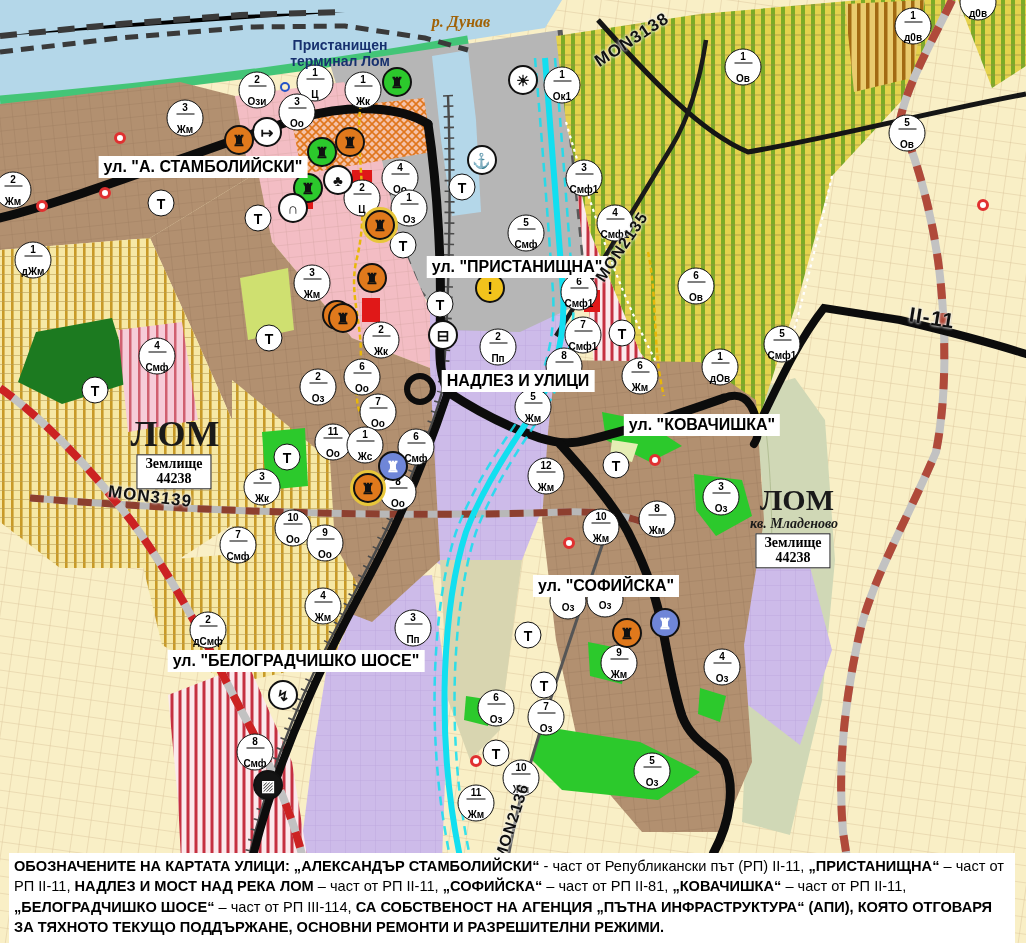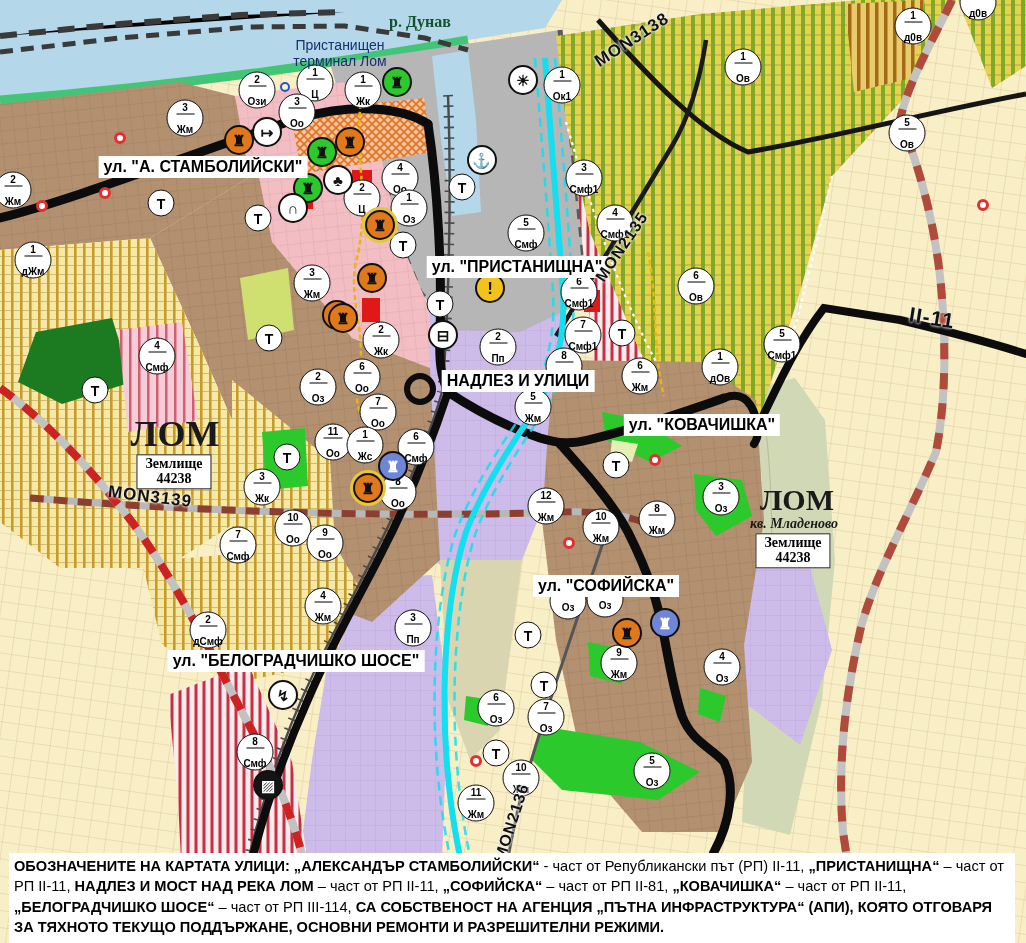--- a/index.html
+++ b/index.html
@@ -28,24 +28,24 @@
   .street-label{position:absolute;transform:translate(-50%,-50%);background:#fff;color:#000;
        font-weight:bold;font-size:16px;padding:2px 5px;white-space:nowrap;}
   .road-label{position:absolute;transform:translate(-50%,-50%);color:#111;font-weight:bold;
        font-size:16px;letter-spacing:1px;white-space:nowrap;
        text-shadow:0 0 3px #eee,0 0 3px #eee;}
   .place-label{position:absolute;transform:translate(-50%,-50%);color:#1a1a1a;
        font-family:"Liberation Serif",serif;font-weight:bold;white-space:nowrap;}
   .plot-box{position:absolute;transform:translate(-50%,-50%);background:#fff;border:1.5px solid #222;
        font-family:"Liberation Serif",serif;font-weight:bold;font-size:14px;line-height:1.05;
        text-align:center;padding:2px 8px;white-space:pre-line;}
-  .water-label{position:absolute;transform:translate(-50%,-50%);color:#14532d;
-       font-family:"Liberation Serif",serif;font-weight:bold;font-size:16px;
-       white-space:nowrap;}
-  .terminal-label{position:absolute;transform:translate(-50%,-50%);color:#17306e;font-weight:normal;
+  .water-label{position:absolute;transform:translate(-50%,-50%);color:#a16207;
+       font-family:"Liberation Serif",serif;font-weight:bold;font-style:italic;font-size:16px;
+       white-space:nowrap;margin-left:41px;}
+  .terminal-label{position:absolute;transform:translate(-50%,-50%);color:#17306e;font-weight:bold;
        font-size:14px;text-align:center;white-space:pre-line;line-height:1.15;}
   .dot{position:absolute;transform:translate(-50%,-50%);border-radius:50%;box-sizing:border-box;}
   .dot.red{width:12px;height:12px;border:3.2px solid #e03030;background:#fff;}
   .dot.blue{width:10px;height:10px;border:2.6px solid #2553c8;background:transparent;}
 
   #caption{position:absolute;left:9px;top:853px;width:996px;background:#fff;color:#000;
        font-size:14.6px;line-height:1.4;padding:3px 5px 5px;}
   #caption b{font-weight:bold;}
 </style>
 </head>
@@ -323,21 +323,21 @@
         <span class="code">Смф1</span>
       </div>
       <div class="marker f" style="left: 564px; top: 366px;">
         <span class="num">8</span>
         <span class="code">Жм</span>
       </div>
       <div class="marker f" style="left: 533px; top: 407px;">
         <span class="num">5</span>
         <span class="code">Жм</span>
       </div>
-      <div class="marker f" style="left: 546px; top: 506px; text-align: right;">
+      <div class="marker f" style="left: 546px; top: 476px; text-align: right;">
         <span class="num">12</span>
         <span class="code">Жм</span>
       </div>
       <div class="marker f" style="left: 640px; top: 376px;">
         <span class="num">6</span>
         <span class="code">Жм</span>
       </div>
       <div class="marker f" style="left: 601px; top: 527px;">
         <span class="num">10</span>
         <span class="code">Жм</span>

